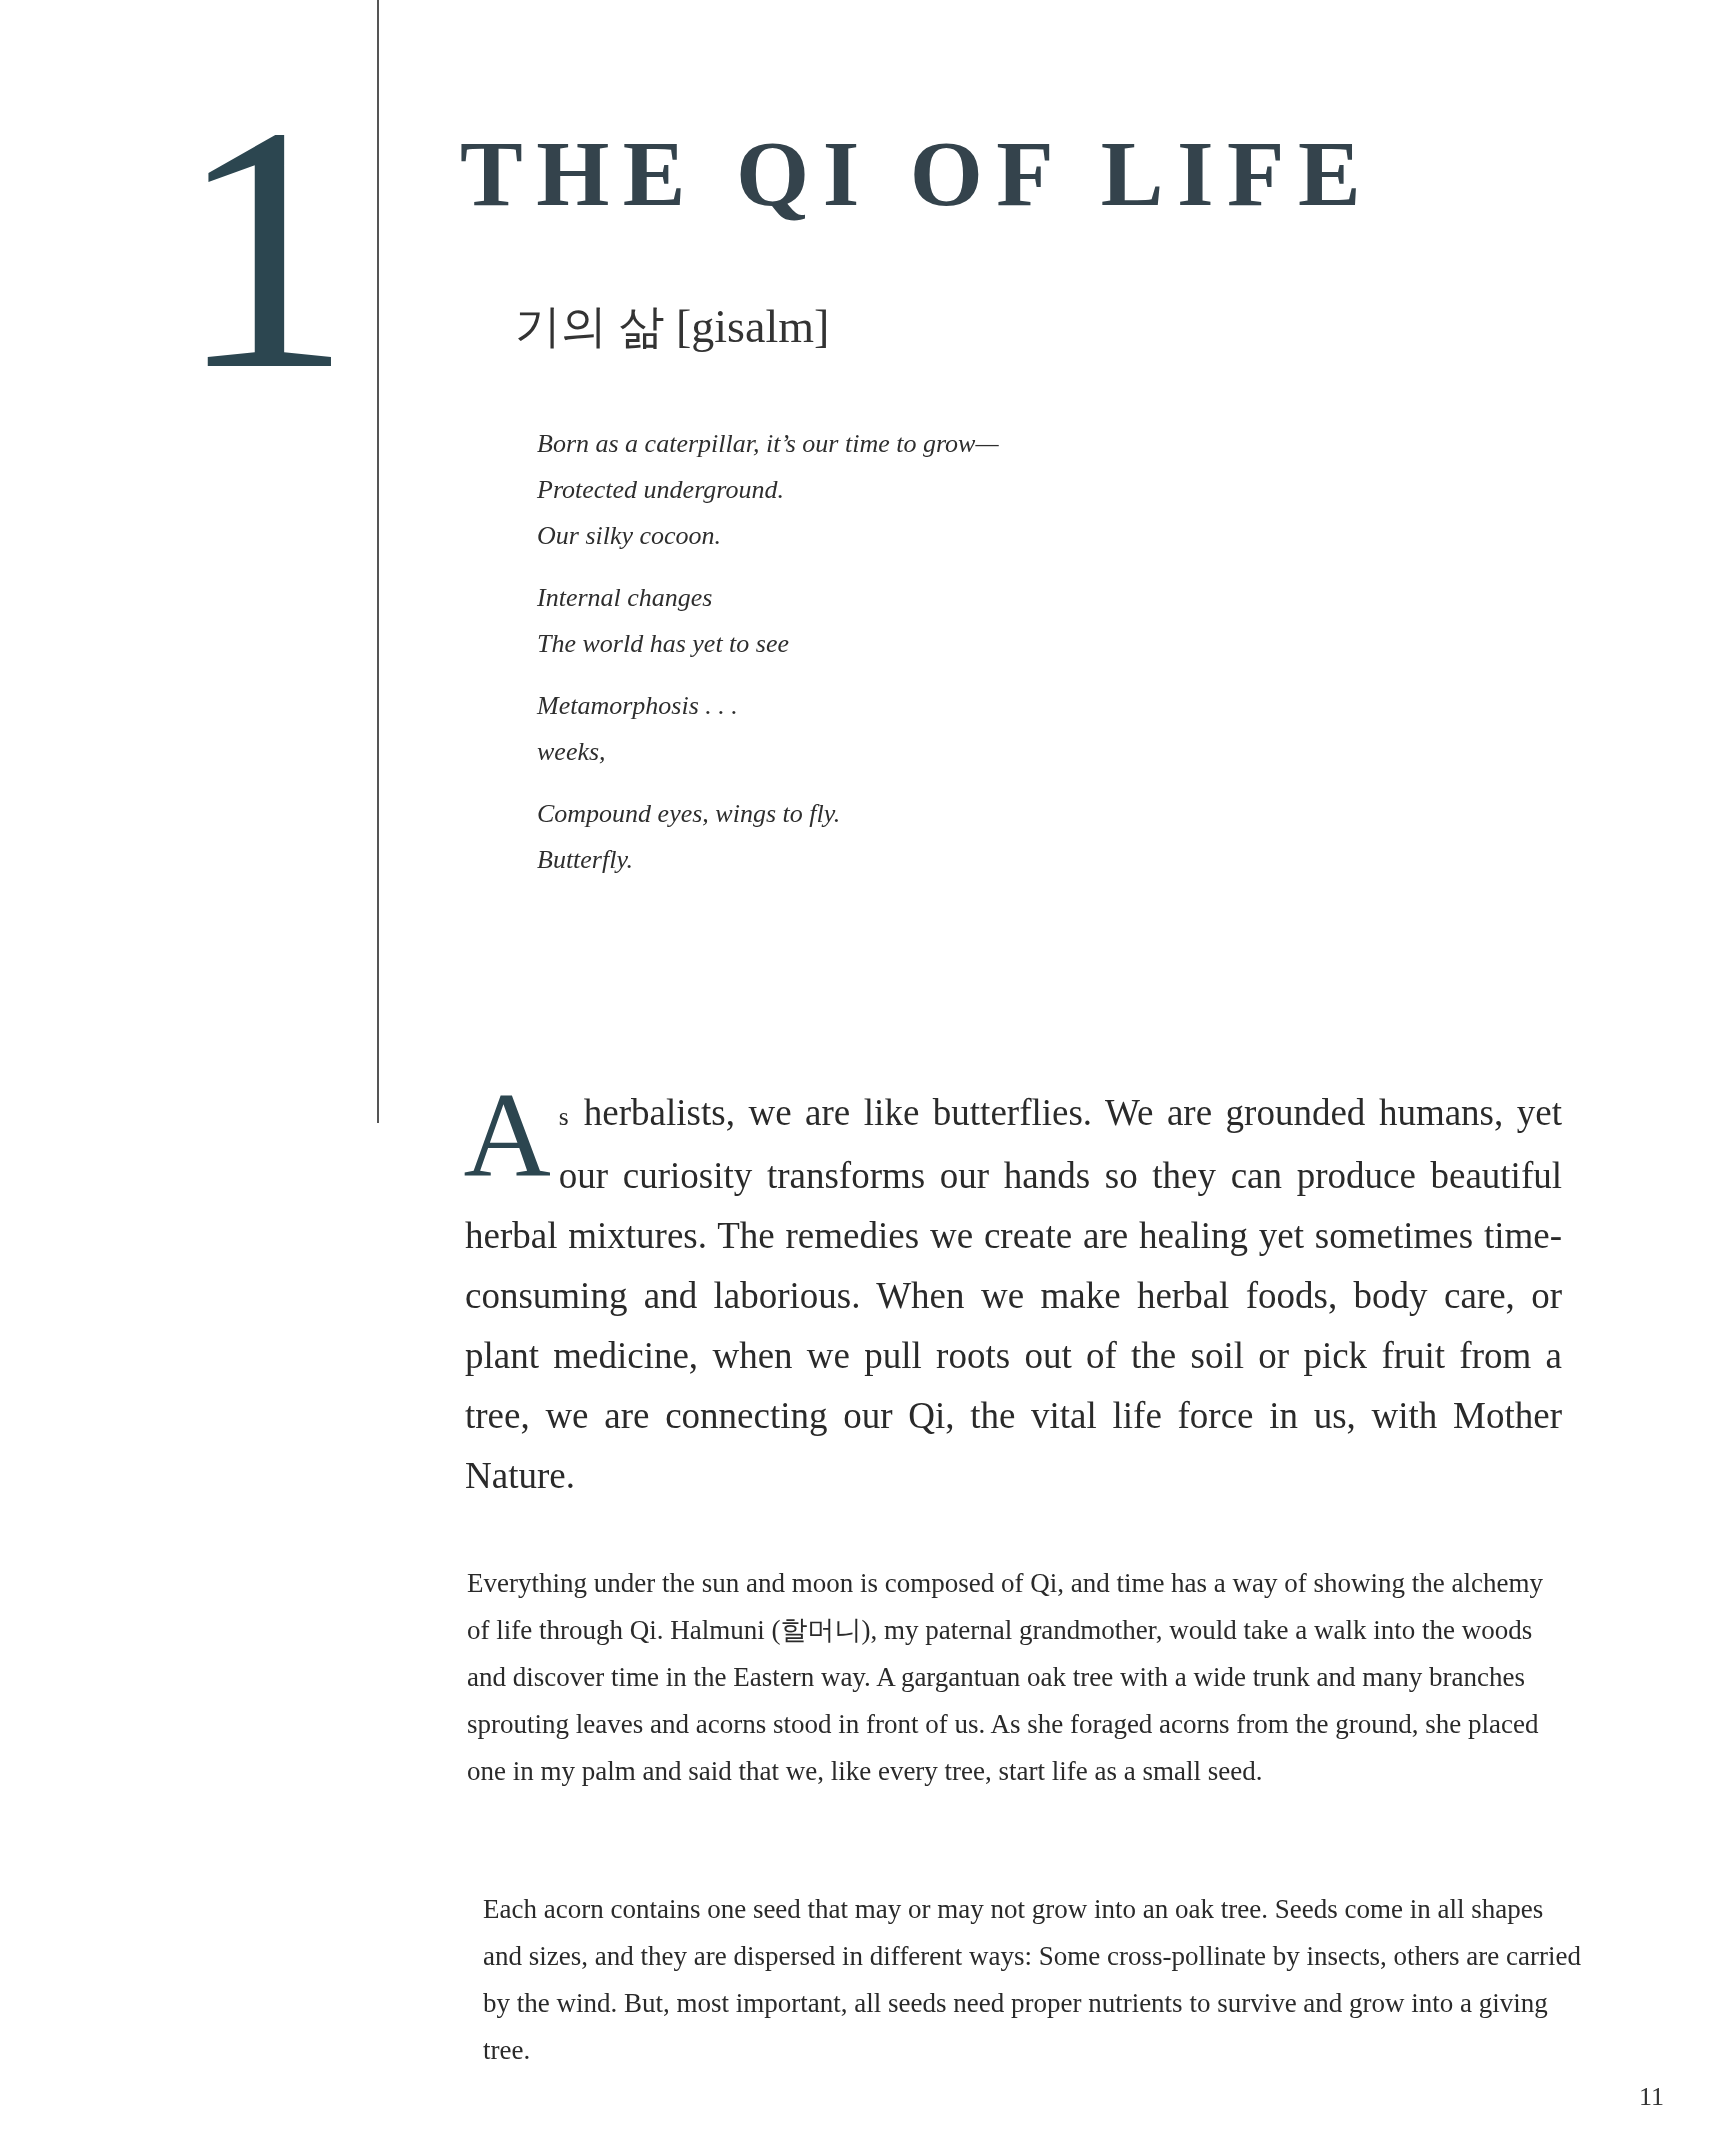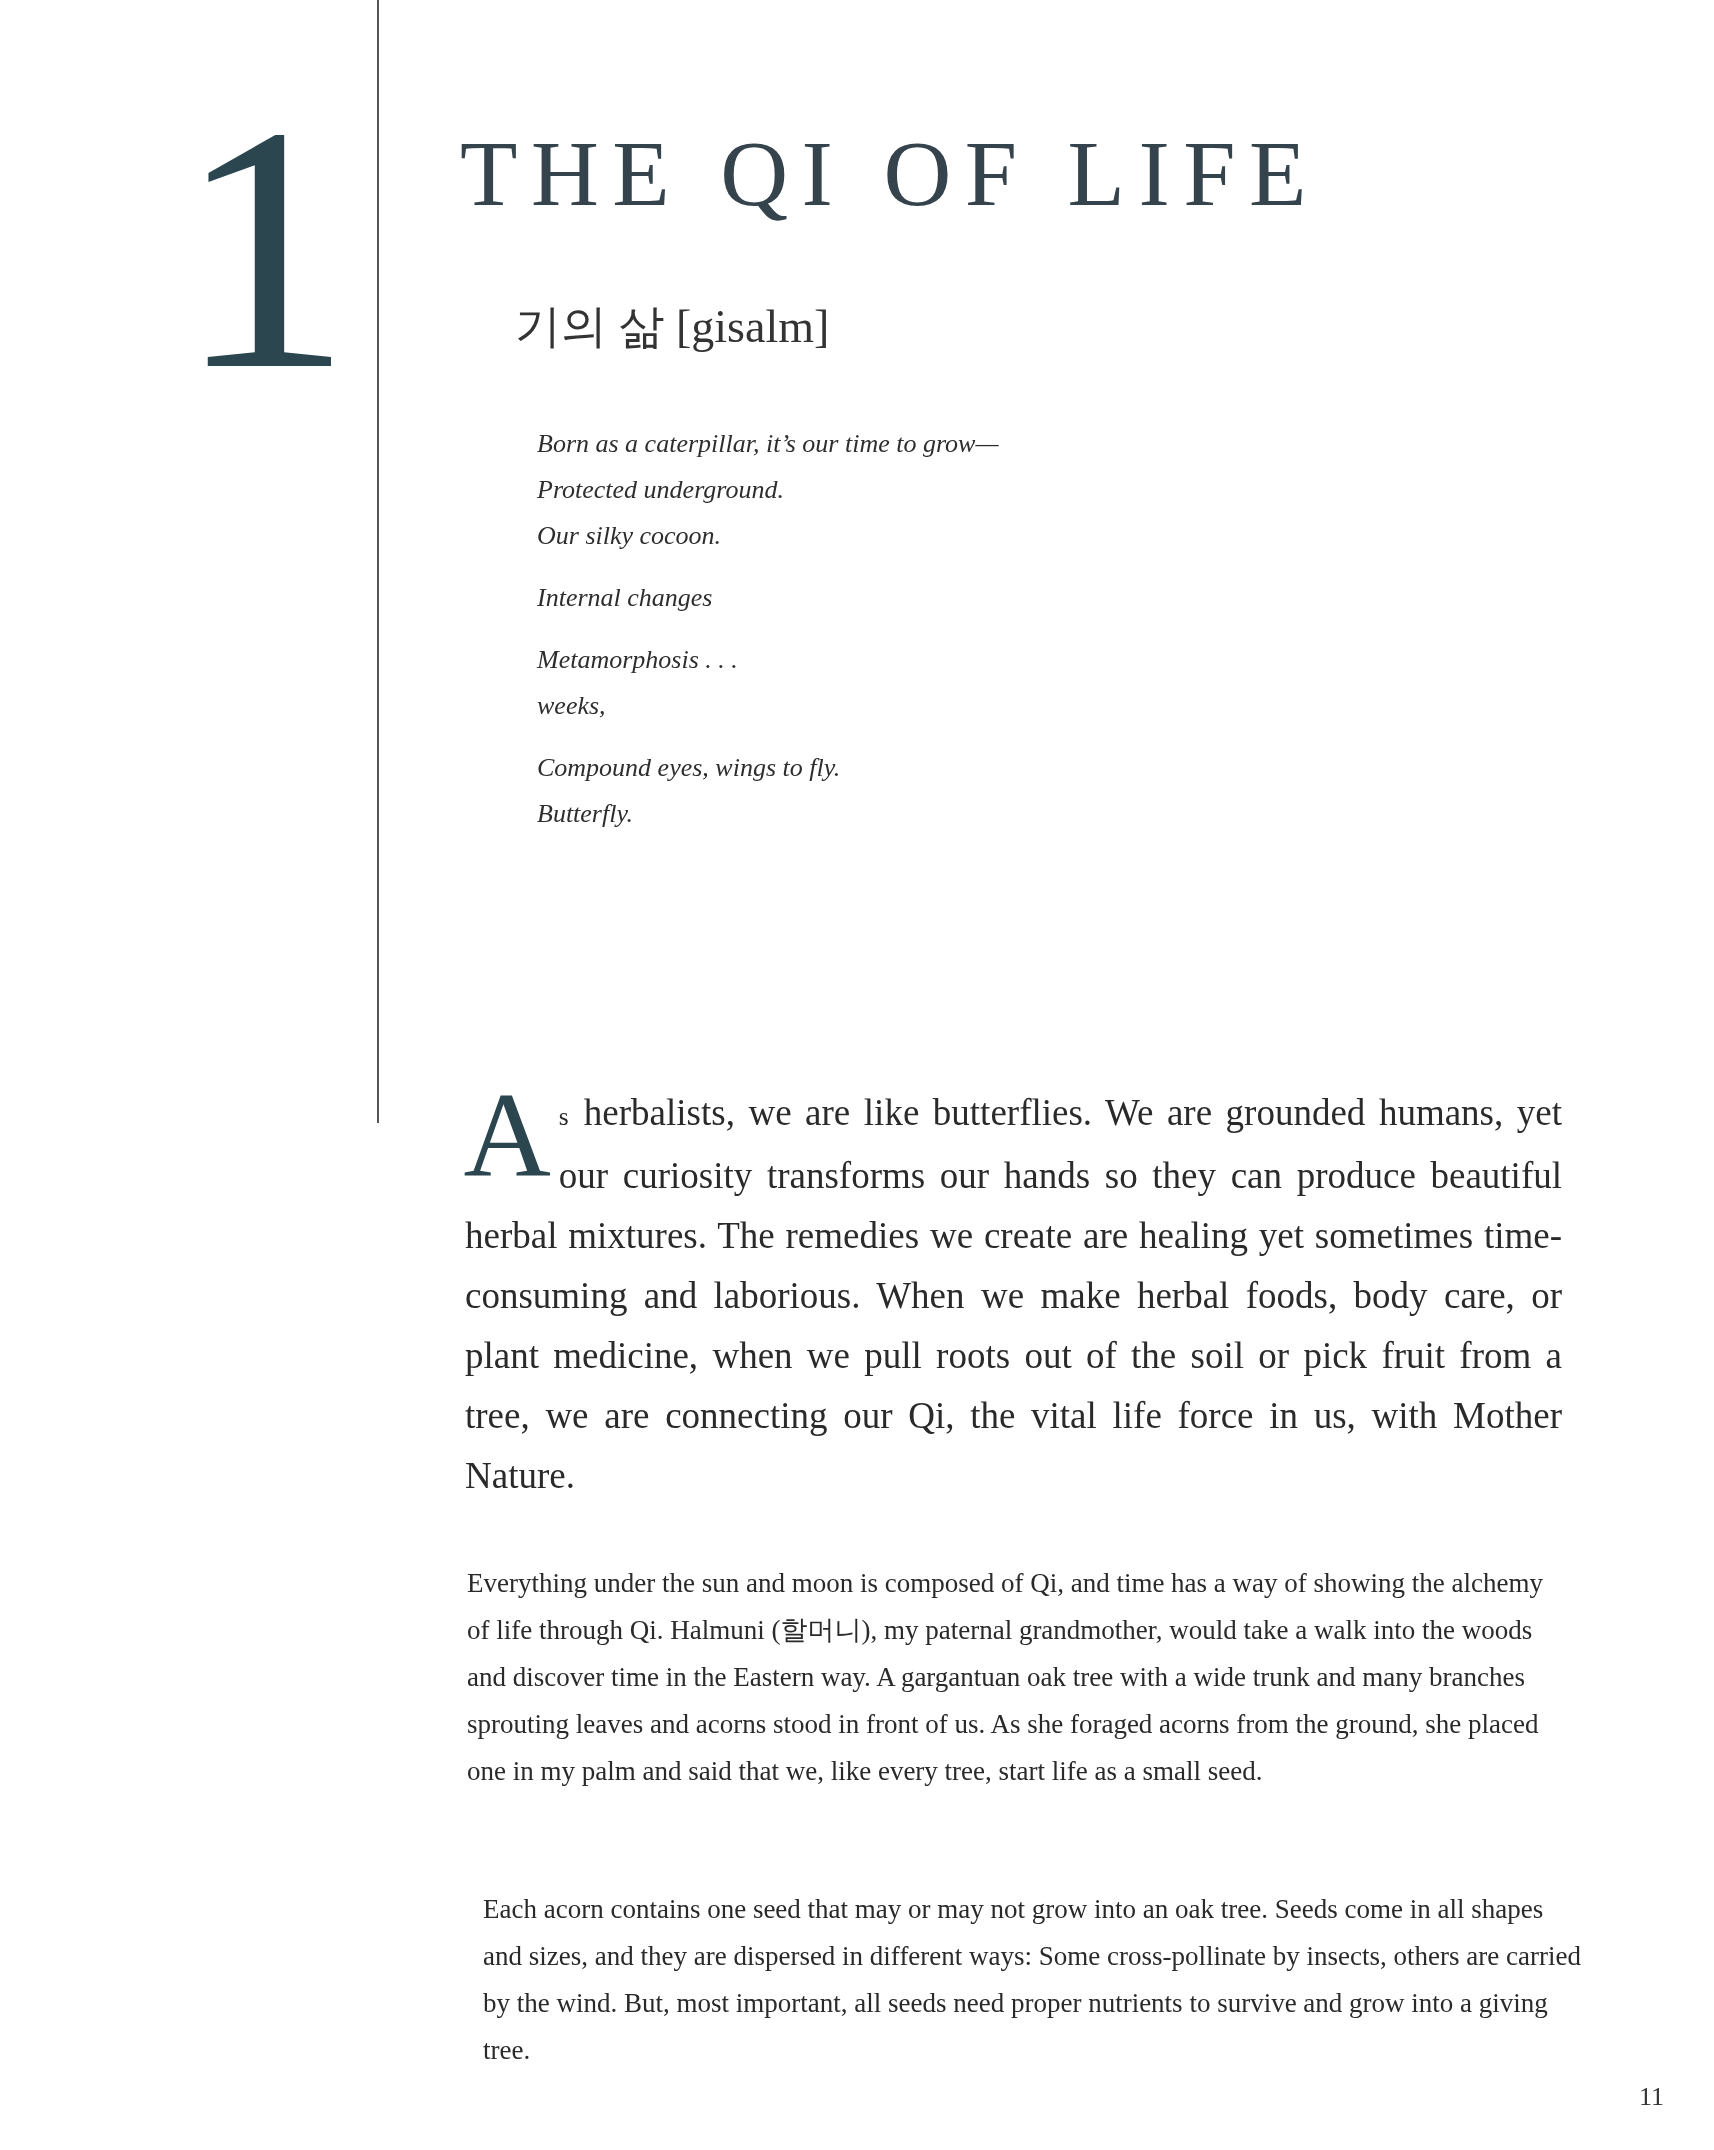--- a/index.html
+++ b/index.html
@@ -2,21 +2,21 @@
 <html style="font-size:12.7px"><head>
 <meta charset="utf-8">
 <style>
   html, body { margin:0; padding:0; background:#ffffff; }
   body { width:1715px; height:2151px; position:relative; overflow:hidden;
          font-family:"Liberation Serif","DejaVu Serif",serif; color:#2b2b2b; }
   .chapter-num { position:absolute; left:177px; top:73px; font-size:350px; line-height:1;
          color:#2c4650; font-family:"Liberation Serif",serif; }
   .vrule { position:absolute; left:377px; top:0; width:2.4px; height:1123px; background:#555; }
   .title { position:absolute; left:460px; top:126px; font-size:94px; letter-spacing:13.5px;
-         color:#34434c; white-space:nowrap; line-height:1; }
+         color:#34434c; white-space:nowrap; line-height:1;font-weight:bold; }
   .subtitle { position:absolute; left:515px; top:296px; font-size:46px; color:#333; white-space:nowrap; }
   .poem { position:absolute; left:537px; top:421px; font-style:italic; font-size:26px; color:#2e2e2e;font-family:Liberation Serif, serif; }
   .poem .stanza { margin-bottom:16px; }
   .poem .line { height:46px; line-height:46px; white-space:nowrap; }
   .poem .ind1 { padding-left:46px; }
   .poem .ind2 { padding-left:89px; }
   .lead { position:absolute; left:465px; top:1083px; width:1097px; font-size:37px; line-height:60px;
          text-align:justify; color:#2a2a2a; }
   .dropcap { float:left; font-size:121px; line-height:95px; color:#2c4650; margin:4.8px 8px 0 -1.6px; }
   .smallcap { font-size:25.4px; letter-spacing:1.6px; }
@@ -34,20 +34,21 @@
 <div class="subtitle">기의 삶 [gisalm]</div>
 
 <div class="poem">
   <div class="stanza">
     <div class="line">Born as a caterpillar, it’s our time to grow—</div>
     <div class="line">Protected underground.</div>
     <div class="line">Our silky cocoon.</div>
   </div>
   <div class="stanza">
     <div class="line">Internal changes</div>
+    <div class="line">The world has yet to see</div>
   </div>
   <div class="stanza">
     <div class="line">Metamorphosis . . .</div>
     <div class="line">weeks,</div>
   </div>
   <div class="stanza">
     <div class="line">Compound eyes, wings to fly.</div>
     <div class="line">Butterfly.</div>
   </div>
 </div>

